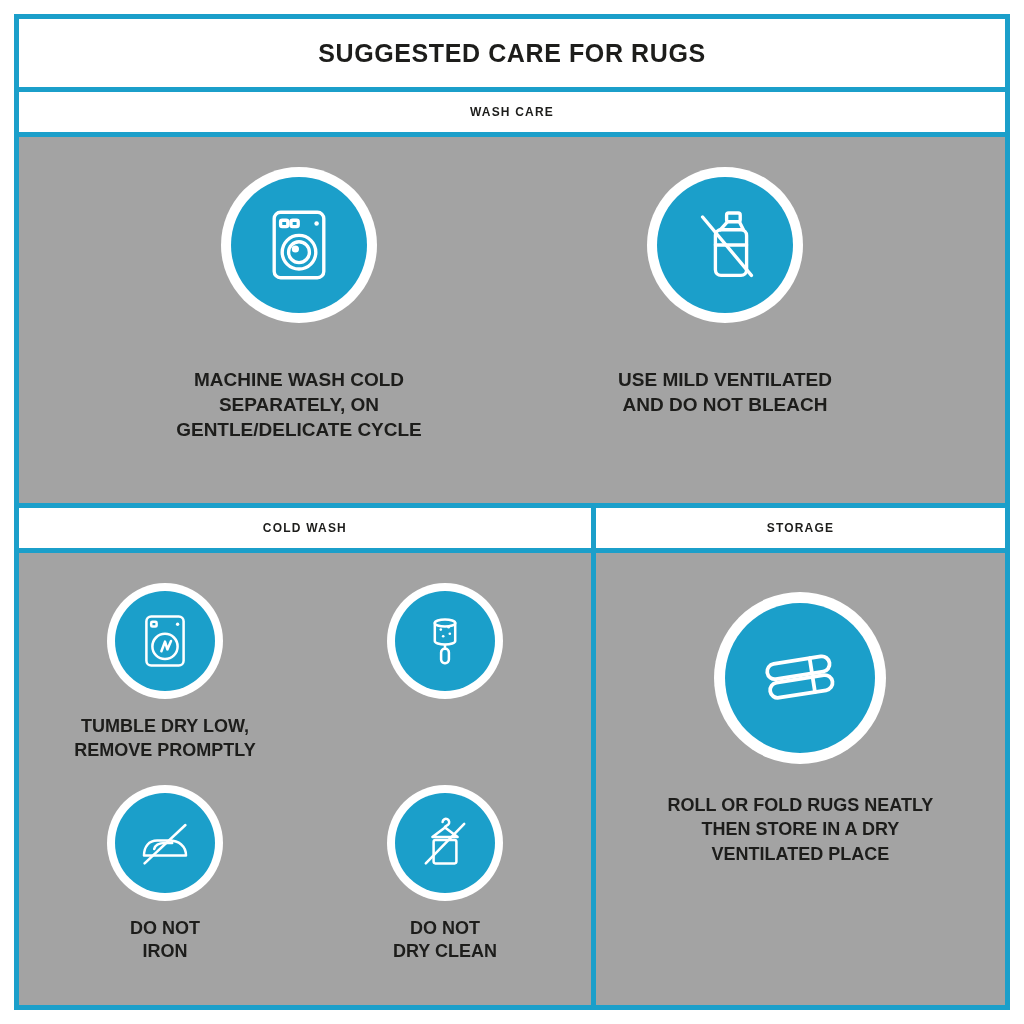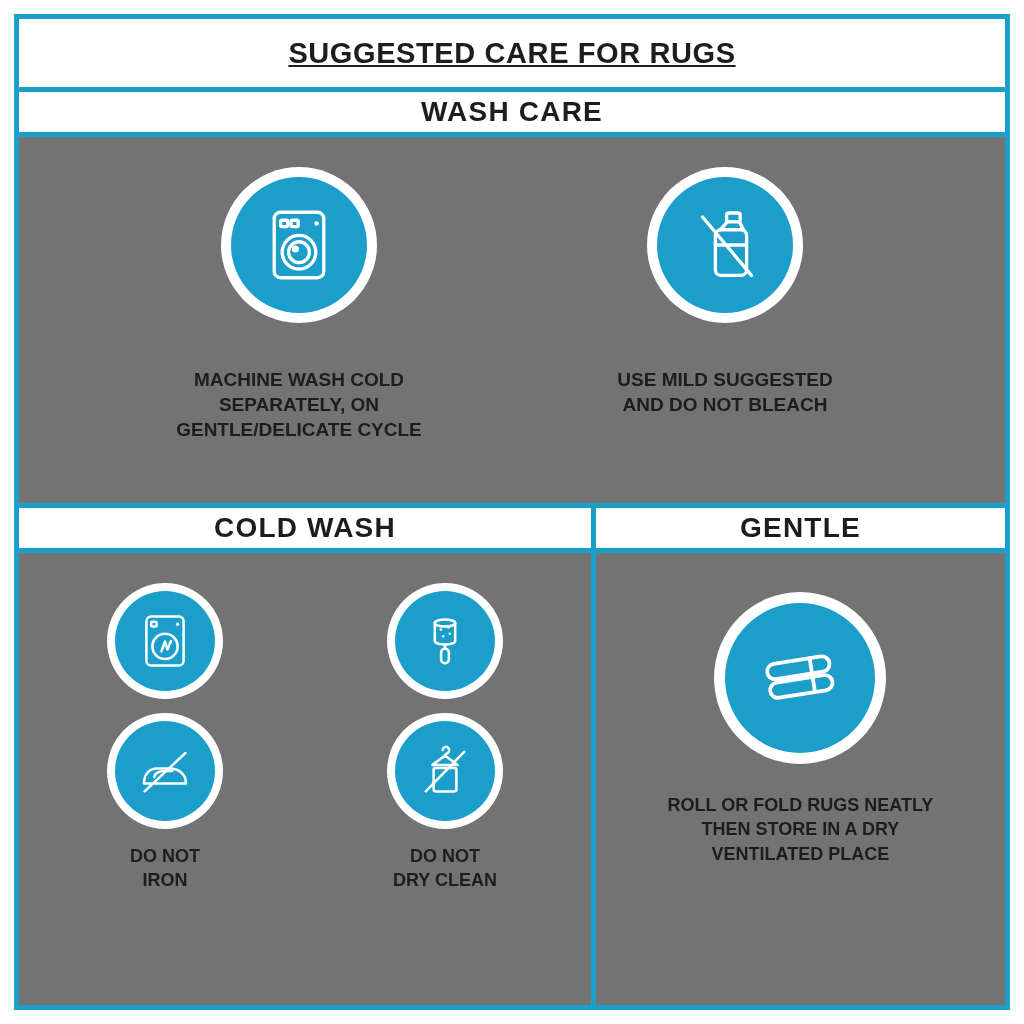--- a/index.html
+++ b/index.html
@@ -12,23 +12,23 @@
   .page { position:relative; width:1024px; height:1024px; background:#fff; overflow:hidden; }
   .frame {
     position:absolute; inset:14px;
     background:#1b9fca;
     padding:5px;
     display:grid;
     grid-template-rows:68px 40px 366px 1fr;
     gap:5px;
   }
   .bar { background:#fff; display:flex; align-items:center; justify-content:center; }
-  .title-text { font-size:29px; font-weight:700; letter-spacing:.6px;text-decoration:underline; }
-  .header-text { font-size:28px; font-weight:700; letter-spacing:1.2px; }
-  .panel { background:#737373; }
+  .title-text { font-size:25px; font-weight:700; letter-spacing:.6px; }
+  .header-text { font-size:12px; font-weight:700; letter-spacing:1.2px; }
+  .panel { background:#a3a3a3; }
 
   
   .badge {
     border-radius:50%; background:#1b9fca;
     display:flex; align-items:center; justify-content:center;
     flex:0 0 auto;
   }
   .badge.lg { width:136px; height:136px; box-shadow:0 0 0 10px #fff; }
   .badge.md { width:100px; height:100px; box-shadow:0 0 0 8px #fff; }
   .badge.xl { width:150px; height:150px; box-shadow:0 0 0 11px #fff; }
@@ -100,21 +100,21 @@
         <div class="badge lg">
           <svg class="ic ic-lg" viewBox="0 0 100 100">
             <rect x="52" y="10" width="17" height="11" rx="2.5"></rect>
             <path d="M53 21 L44 31"></path>
             <path d="M68 21 L73 31"></path>
             <rect x="38" y="31" width="39" height="57" rx="7"></rect>
             <path d="M38 50 H77"></path>
             <path d="M22 15 L83 88"></path>
           </svg>
         </div>
-        <div class="caption">USE MILD SUGGESTED
+        <div class="caption">USE MILD VENTILATED
 AND DO NOT BLEACH</div>
       </div>
 
     </div>
 
     <div class="bottom">
 
       <div class="col">
         <div class="bar">
           <div class="header-text">COLD WASH</div>
@@ -124,20 +124,22 @@
           <div class="aw-item">
             <div class="badge md">
               <svg class="ic ic-md" viewBox="0 0 100 100">
                 <rect x="19" y="9" width="62" height="82" rx="8"></rect>
                 <rect x="27" y="18" width="9" height="8" rx="2"></rect>
                 <circle class="fill" cx="71" cy="22" r="2.8"></circle>
                 <circle cx="50" cy="59" r="21"></circle>
                 <path d="M44 67 L50 51 L54 64 L60 50"></path>
               </svg>
             </div>
+            <div class="caption">TUMBLE DRY LOW,
+REMOVE PROMPTLY</div>
           </div>
 
           <div class="aw-item">
             <div class="badge md">
               <svg class="ic ic-md" viewBox="0 0 100 100">
                 <ellipse cx="50" cy="20" rx="17" ry="6"></ellipse>
                 <path d="M33 20 V50 A17 6 0 0 0 67 50 V20"></path>
                 <circle class="fill" cx="43" cy="31" r="2.2"></circle>
                 <circle class="fill" cx="56" cy="27" r="2.2"></circle>
                 <circle class="fill" cx="47" cy="42" r="2.2"></circle>
@@ -171,21 +173,21 @@
             </div>
             <div class="caption">DO NOT
 DRY CLEAN</div>
           </div>
 
         </div>
       </div>
 
       <div class="col">
         <div class="bar">
-          <div class="header-text">GENTLE</div>
+          <div class="header-text">STORAGE</div>
         </div>
         <div class="panel storage-body">
           <div class="badge xl">
             <svg class="ic ic-xl" viewBox="0 0 100 100">
               <g transform="rotate(-9 50 50)">
                 <rect x="15" y="30" width="70" height="17" rx="8.5"></rect>
                 <path d="M64 30 V47"></path>
                 <rect x="15" y="51" width="70" height="17" rx="8.5"></rect>
                 <path d="M64 51 V68"></path>
               </g>

